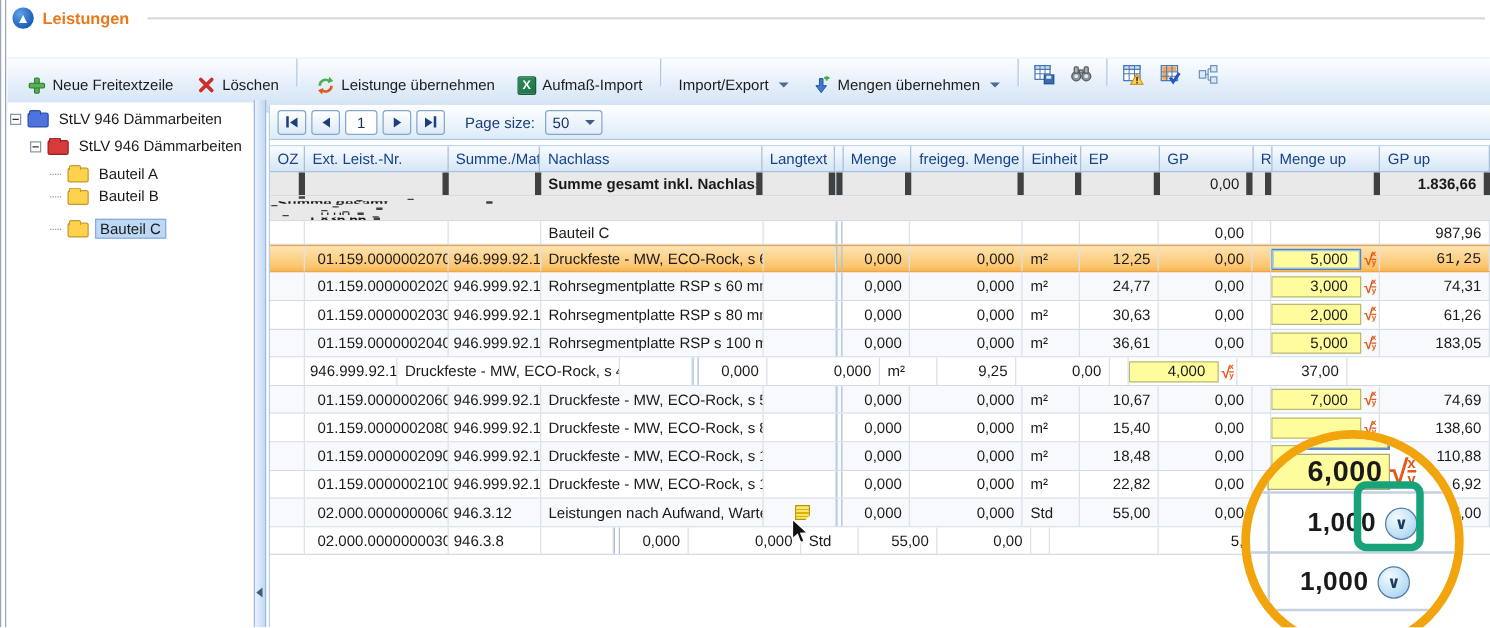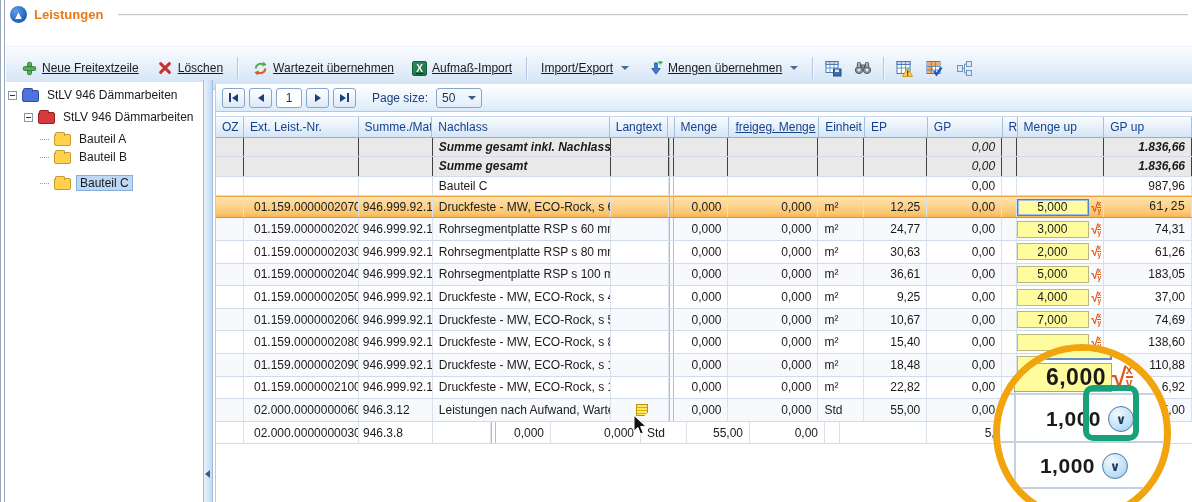--- a/index.html
+++ b/index.html
@@ -18,21 +18,21 @@
   .title-icon{position:absolute;left:4px;top:6px;width:17px;height:17px;border-radius:50%;
     background:radial-gradient(circle at 35% 30%,#5fa0e8,#1d5fb8 70%);
     color:#fff;font-size:11px;font-weight:bold;display:flex;align-items:center;justify-content:center;}
   .title-text{position:absolute;left:28px;top:7px;font-weight:bold;font-size:13px;color:#e8791a;}
   .title-rule{position:absolute;left:112px;right:4px;top:14px;height:1px;background:#c9c9c9;box-shadow:0 1px 0 #f0f0f0;}
 
   
   .toolbar{position:absolute;left:6px;top:46px;right:0;height:44px;
     background:linear-gradient(180deg,#fbfdff,#e2edf9 55%,#cfe0f4);
     border-top:1px solid #e8f1fb;border-bottom:1px solid #b9cfea;
-    display:flex;align-items:center;padding:0 6px;text-decoration:underline;}
+    display:flex;padding:0 6px;}
   .tbtn{display:flex;align-items:center;gap:5px;padding:4px 9px;cursor:default;white-space:nowrap;color:#1b1b1b;}
   .tsep{width:1px;height:22px;background:#b3c8e0;margin:0 5px;box-shadow:1px 0 0 #f4f9fe;}
   .caret{width:0;height:0;border-left:4px solid transparent;border-right:4px solid transparent;border-top:4px solid #4a6b96;margin-left:3px;}
   .ticon{width:16px;height:16px;display:inline-flex;align-items:center;justify-content:center;}
   .xlicon{width:15px;height:15px;background:linear-gradient(160deg,#2e8a58,#1f7347);border:1px solid #155c38;border-radius:2px;
     color:#fff;font-weight:bold;font-size:10px;display:flex;align-items:center;justify-content:center;}
   .ibtn{width:26px;height:24px;display:flex;align-items:center;justify-content:center;margin:0 2px;}
 
   
   .tree{position:absolute;left:6px;top:82px;width:197px;bottom:0;background:#fff;}
@@ -71,27 +71,27 @@
 
   .thead{position:relative;height:22px;margin-top:4px;background:linear-gradient(180deg,#fafcff,#d5e5f6);
     border-top:1px solid #c3d7ee;border-bottom:1px solid #8fb0d4;display:flex;color:#15428b;}
   .th{height:100%;display:flex;align-items:center;padding-left:6px;border-right:1px solid #a7c0dc;overflow:hidden;white-space:nowrap;}
   .tbody{position:relative;}
   .row{display:flex;border-bottom:1px solid #d2dbe8;background:#fff;position:relative;}
   .row.alt{background:#f7f9fc;}
   .row.sum{background:#e9e9e9;}
   .row.hl{background:linear-gradient(180deg,#fee3b0,#fbc671 80%,#f8b54e);border-top:1px solid #f0a43c;border-bottom:1px solid #e2922a;}
   .cell{height:100%;border-right:1px solid #d9e1ec;overflow:hidden;white-space:nowrap;display:flex;align-items:center;}
-  .row.sum .cell{border-right:1px solid #404040;font-style:italic;}
+  .row.sum .cell{border-right:5px solid #404040;}
   .cell.div{border-left:1px solid #a7c0dc;border-right:1px solid #a7c0dc;}
   .txt{padding-left:6px;}
   .num{justify-content:flex-end;padding-right:6px;}
   .bold{font-weight:bold;}
   .upwrap{display:flex;align-items:center;justify-content:flex-end;gap:2px;width:100%;padding-right:2px;}
-  .ybox{width:74px;height:17px;background:#fffc9e;border:1px solid #b9b97e;display:flex;align-items:center;justify-content:flex-end;padding-right:21px;}
+  .ybox{width:74px;height:17px;background:#fffc9e;border:1px solid #b9b97e;display:flex;align-items:center;justify-content:flex-end;padding-right:10px;}
   .ybox.focus{border:1px solid #4d86c8;box-shadow:0 0 0 1px #9cc0e8 inset;}
   .sqrt{display:inline-flex;align-items:flex-start;color:#e2591a;font-weight:bold;}
   .sqrt .rad{font-size:13px;line-height:13px;}
   .sqrt .frac{display:flex;flex-direction:column;font-size:6.5px;line-height:6px;text-align:center;margin-left:-1px;font-style:normal;}
   .sqrt .frac .fy{border-top:1px solid #e2591a;}
   .noteicon{width:12px;height:12px;border:1px solid #b89200;
     background:repeating-linear-gradient(180deg,#ffe766 0 2px,#d9b300 2px 3px);
     clip-path:polygon(0 0,100% 0,100% 68%,68% 100%,0 100%);}
 
   
@@ -149,21 +149,21 @@
     <div class="tsep"></div>
     <div class="tbtn">
       <span class="ticon">
         <svg width="15" height="15" viewBox="0 0 16 16">
             <path d="M3 8a5 5 0 0 1 8-4" stroke="#4caf50" stroke-width="2.2" fill="none"></path>
             <polygon points="11,0.5 14.5,4 10,6" fill="#4caf50"></polygon>
             <path d="M13 8a5 5 0 0 1-8 4" stroke="#e2591a" stroke-width="2.2" fill="none"></path>
             <polygon points="5,15.5 1.5,12 6,10" fill="#e2591a"></polygon>
           </svg>
       </span>
-      <span>Wartezeit übernehmen</span>
+      <span>Leistunge übernehmen</span>
     </div>
     <div class="tbtn">
       <span class="xlicon">X</span>
       <span>Aufmaß-Import</span>
     </div>
     <div class="tsep"></div>
     <div class="tbtn">
       <span>Import/Export</span>
       <span class="caret"></span>
     </div>
@@ -285,21 +285,21 @@
       </div>
     </div>
     <div class="thead" id="thead">
         <div class="th" style="width: 28px;">OZ</div>
         <div class="th" style="width: 115px;">Ext. Leist.-Nr.</div>
         <div class="th" style="width: 74px;">Summe./Mat.-N</div>
         <div class="th" style="width: 178px;">Nachlass</div>
         <div class="th" style="width: 58px;">Langtext</div>
         <div class="th div" style="width: 5px;"></div>
         <div class="th" style="width: 55px;">Menge</div>
-        <div class="th" style="width: 90px; text-decoration: underline;">freigeg. Menge</div>
+        <div class="th" style="width: 90px;">freigeg. Menge</div>
         <div class="th" style="width: 46px;">Einheit</div>
         <div class="th" style="width: 63px;">EP</div>
         <div class="th" style="width: 75px;">GP</div>
         <div class="th" style="width: 15px;">R</div>
         <div class="th" style="width: 87px;">Menge up</div>
         <div class="th" style="width: 88px;">GP up</div>
       </div>
     <div class="tbody" id="tbody">
         <div class="row sum" style="height: 19.3px;">
           <div class="cell txt" style="width: 28px;"></div>
@@ -310,21 +310,21 @@
           <div class="cell  div" style="width: 5px;"></div>
           <div class="cell num" style="width: 55px;"></div>
           <div class="cell num" style="width: 90px;"></div>
           <div class="cell txt" style="width: 46px;"></div>
           <div class="cell num" style="width: 63px;"></div>
           <div class="cell num" style="width: 75px;">0,00</div>
           <div class="cell txt" style="width: 15px;"></div>
           <div class="cell " style="width: 87px;"></div>
           <div class="cell num bold" style="width: 88px;">1.836,66</div>
         </div>
-        <div class="row sum" style="height: 19.3px;">
+        <div class="row sum" style="height: 19.3px; flex-direction: column;">
           <div class="cell txt" style="width: 28px;"></div>
           <div class="cell txt" style="width: 115px; padding-left: 10px;"></div>
           <div class="cell txt" style="width: 74px; padding-left: 4px;"></div>
           <div class="cell txt bold" style="width: 178px;">Summe gesamt</div>
           <div class="cell txt" style="width: 58px;"></div>
           <div class="cell  div" style="width: 5px;"></div>
           <div class="cell num" style="width: 55px;"></div>
           <div class="cell num" style="width: 90px;"></div>
           <div class="cell txt" style="width: 46px;"></div>
           <div class="cell num" style="width: 63px;"></div>
@@ -452,21 +452,20 @@
                   <span>x</span>
                   <span class="fy">y</span>
                 </span>
               </span>
             </span>
           </div>
           <div class="cell num" style="width: 88px;">183,05</div>
         </div>
         <div class="row" style="height: 22.6px;">
           <div class="cell txt" style="width: 28px;"></div>
-          <div class="cell txt" style="width: 115px; padding-left: 10px;">01.159.0000002050</div>
           <div class="cell txt" style="width: 74px; padding-left: 4px;">946.999.92.13</div>
           <div class="cell txt" style="width: 178px;">Druckfeste - MW, ECO-Rock, s 40 m</div>
           <div class="cell txt" style="width: 58px;"></div>
           <div class="cell  div" style="width: 5px;"></div>
           <div class="cell num" style="width: 55px;">0,000</div>
           <div class="cell num" style="width: 90px;">0,000</div>
           <div class="cell txt" style="width: 46px;">m²</div>
           <div class="cell num" style="width: 63px;">9,25</div>
           <div class="cell num" style="width: 75px;">0,00</div>
           <div class="cell txt" style="width: 15px;"></div>

